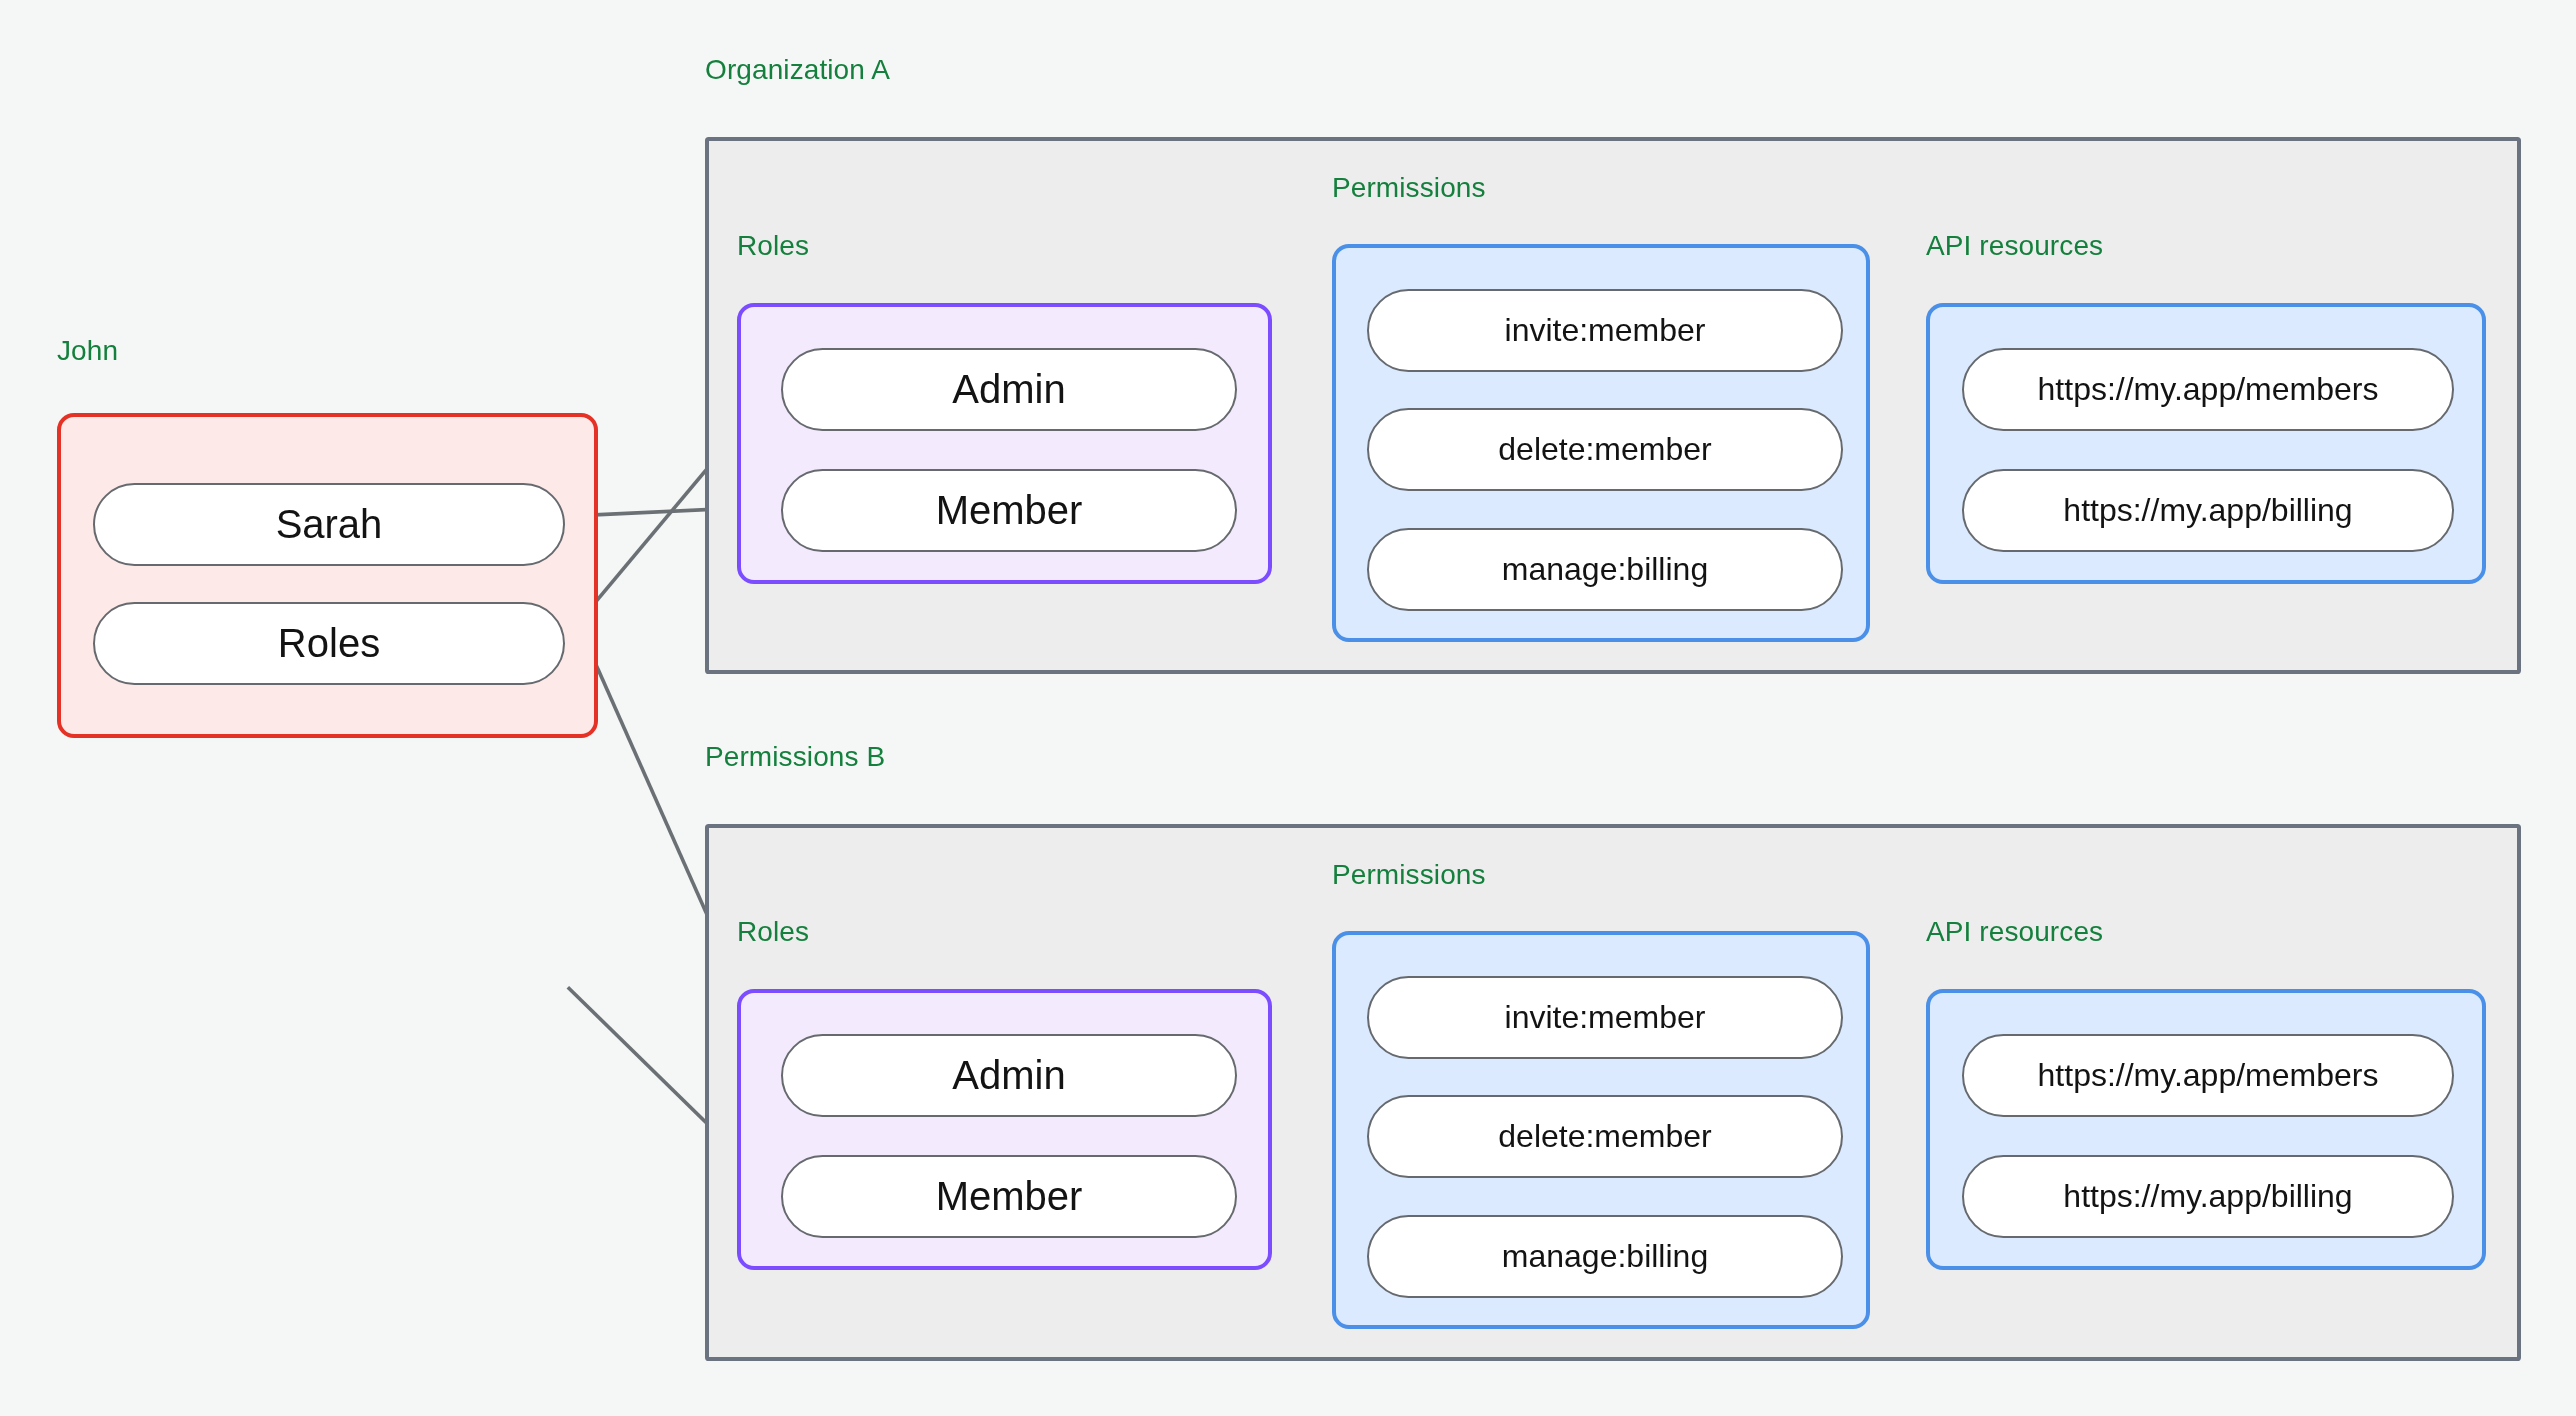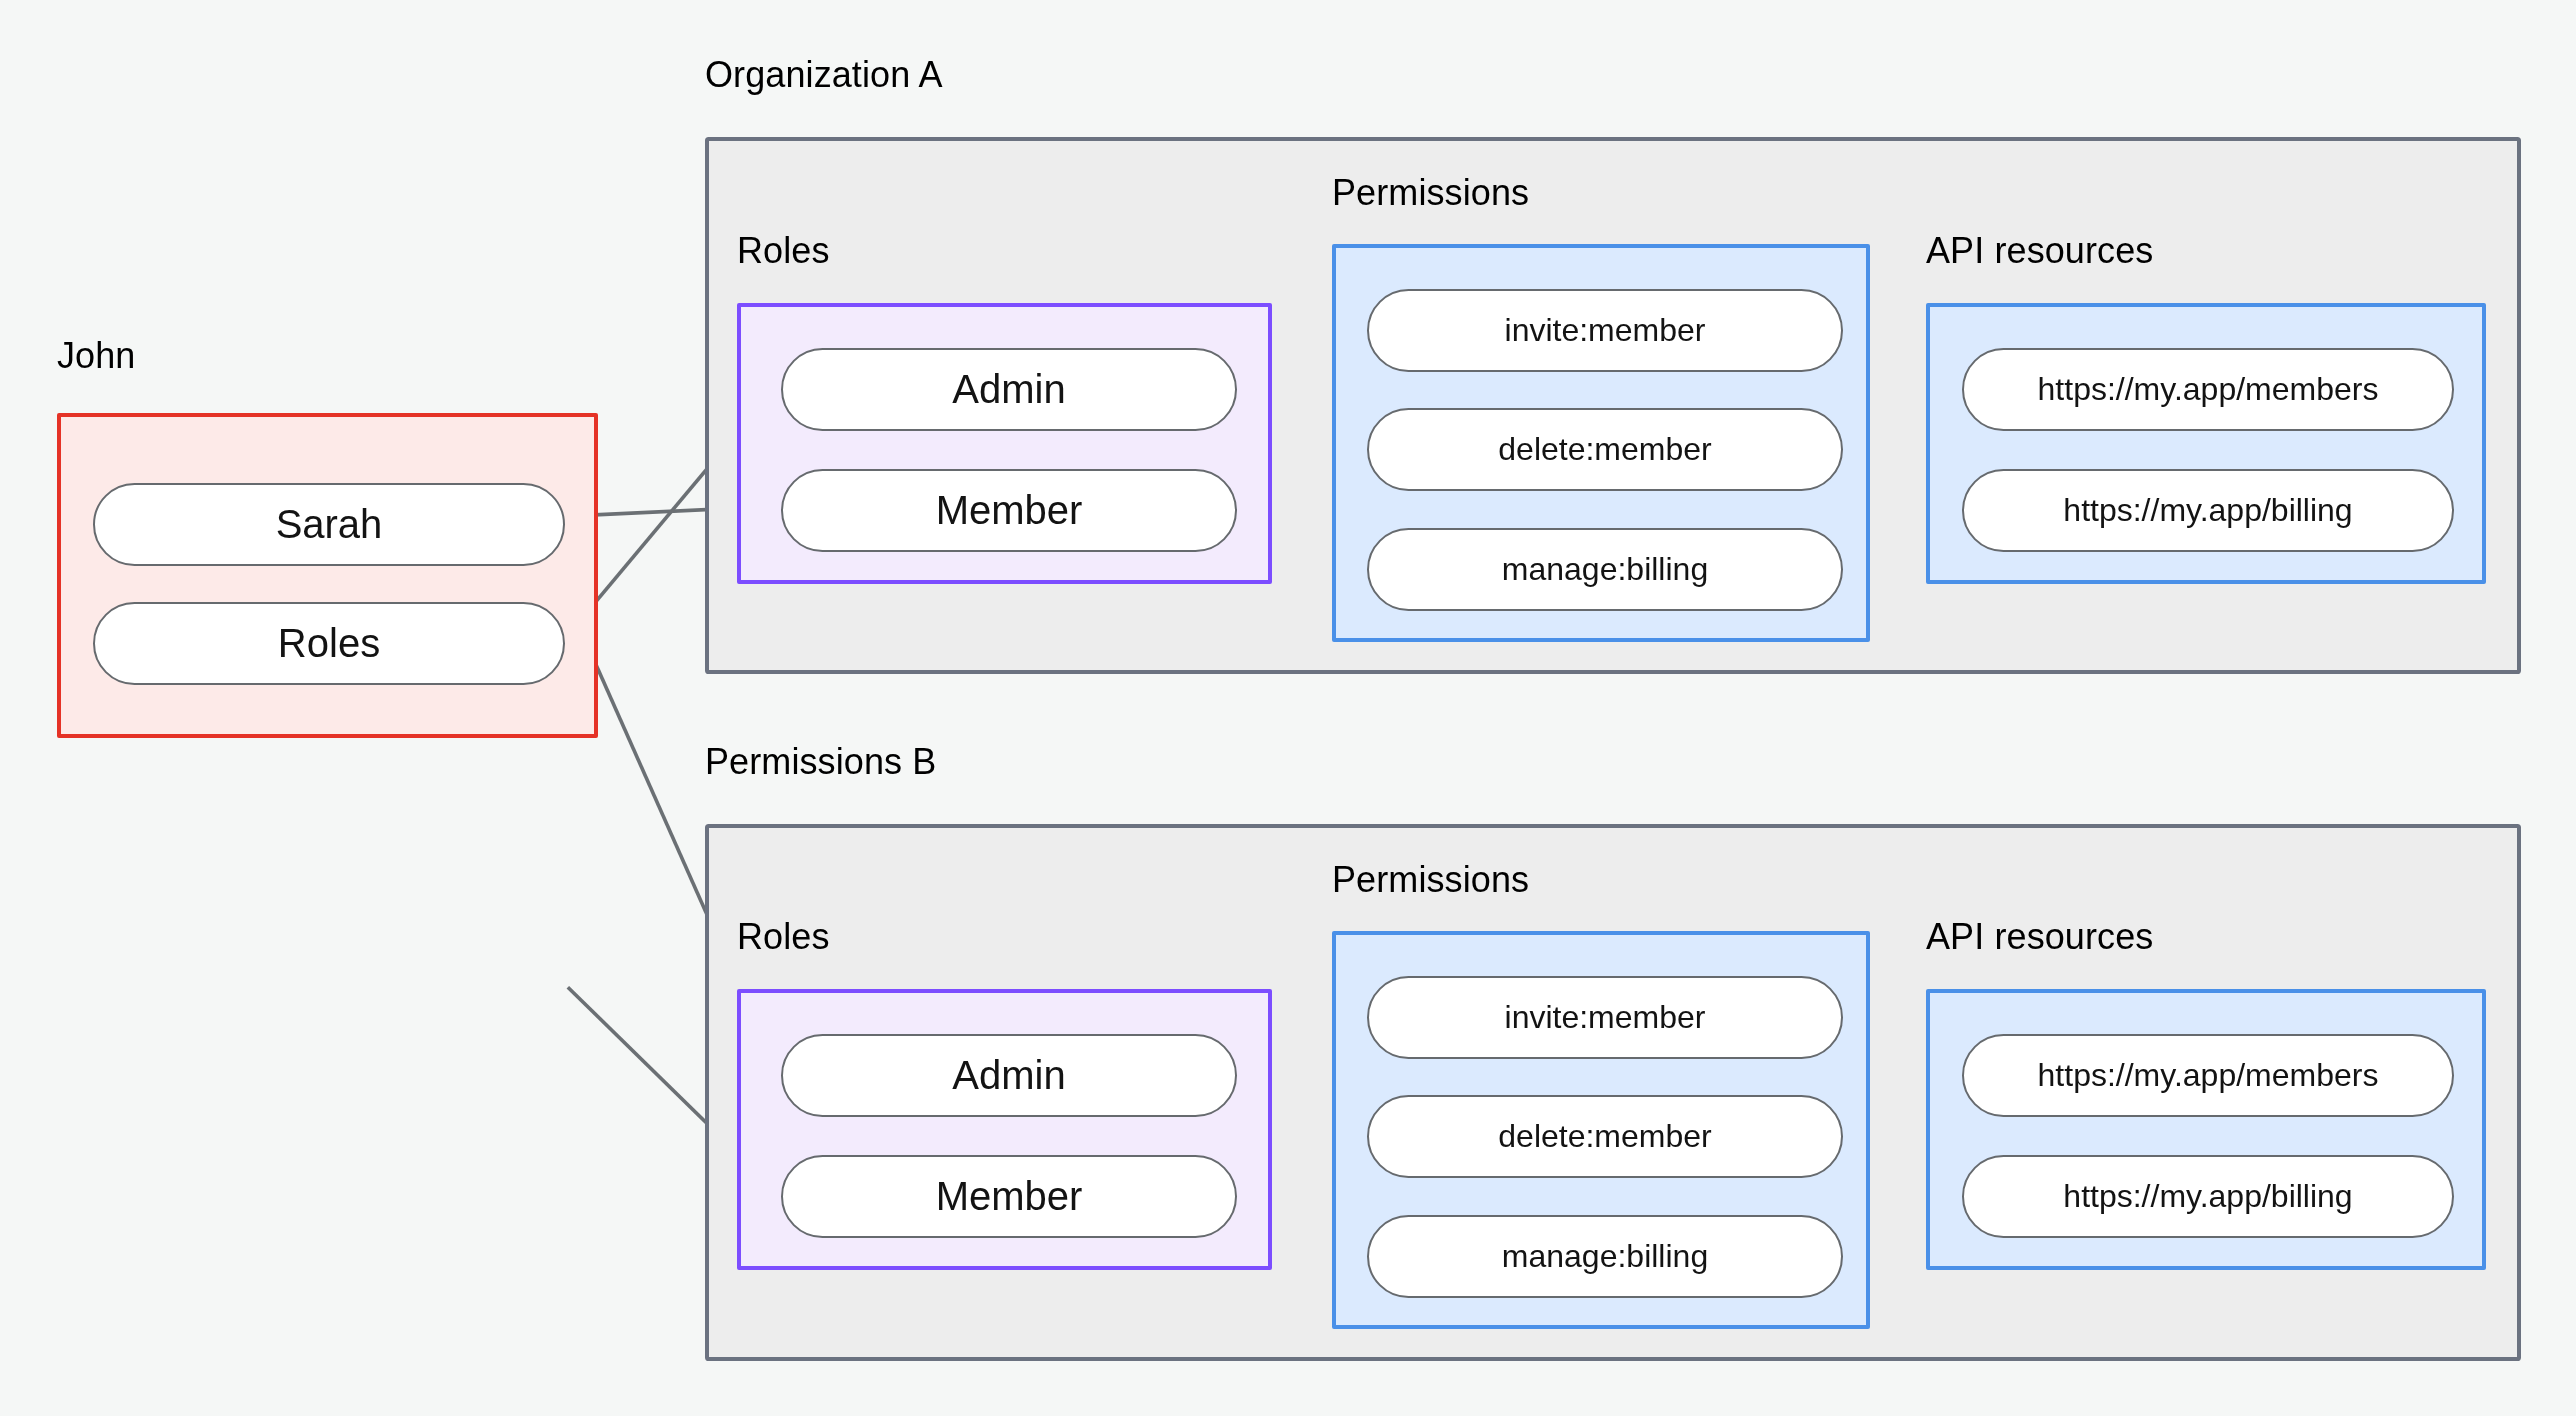--- a/index.html
+++ b/index.html
@@ -23,40 +23,40 @@
     position: absolute;
     left: 0; top: 0;
     width: 2576px;
     height: 1416px;
     z-index: 1;
     pointer-events: none;
   }
   
   .group-title {
     position: absolute;
-    font-size: 36px;
-    color: #000000;
+    font-size: 28px;
+    color: #15803d;
     letter-spacing: 0.1px;
     white-space: nowrap;
     z-index: 4;
   }
   
   .org-box {
     position: absolute;
     background: #ededed;
     border: 4.5px solid #6b7280;
     border-radius: 3.6px;
     box-sizing: border-box;
     z-index: 2;
   }
   
   .cluster {
     position: absolute;
     box-sizing: border-box;
-    border-radius: 2px;
+    border-radius: 17px;
     z-index: 3;
   }
   .cluster.users {
     background: #fdeae8;
     border: 4.5px solid #e53226;
   }
   .cluster.m2m {
     background: #e6f4e7;
     border: 4.5px solid #55b65c;
   }

